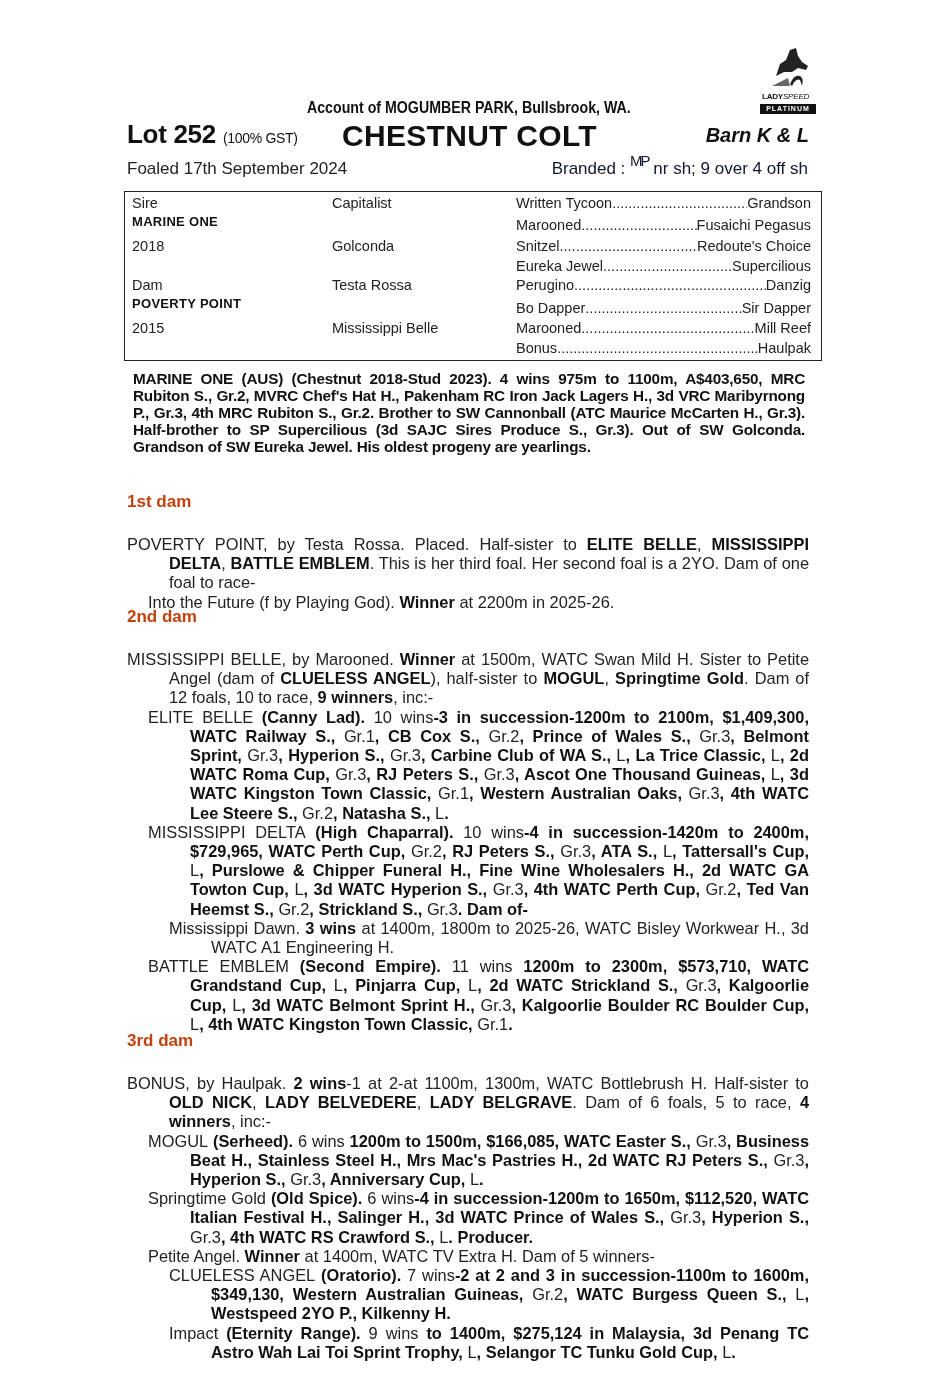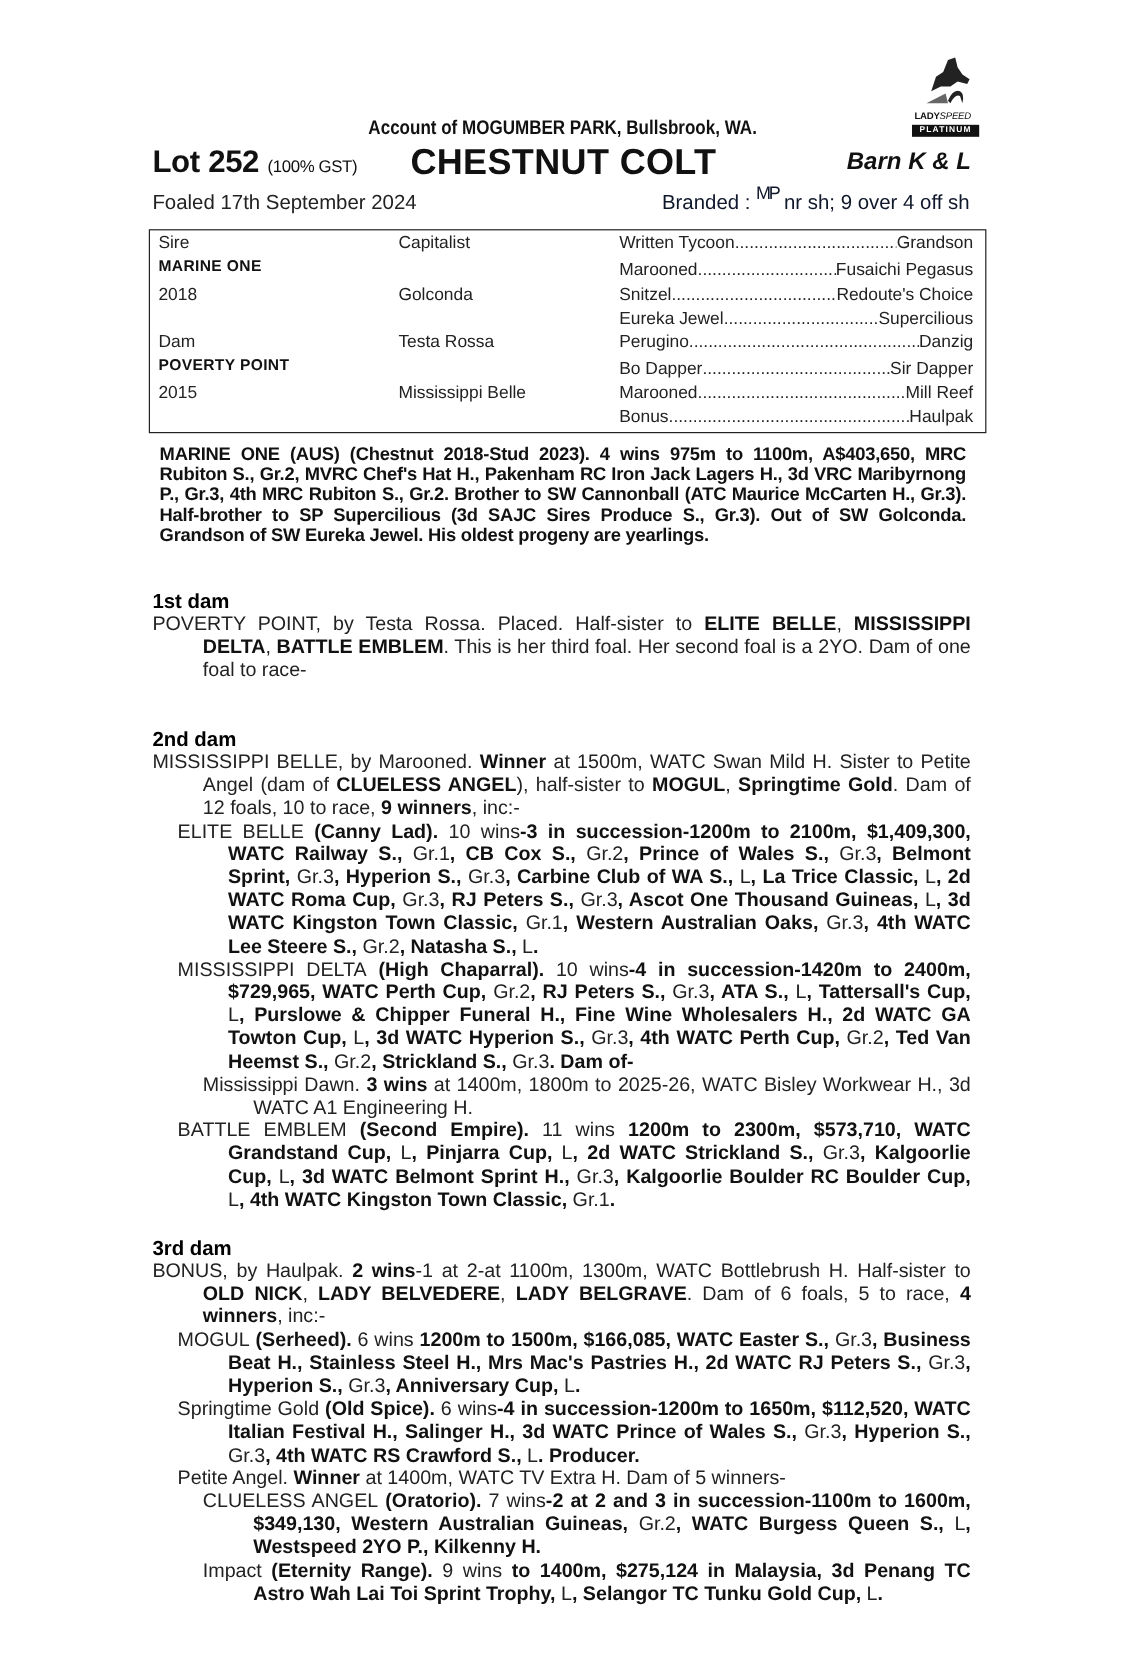--- a/index.html
+++ b/index.html
@@ -19,23 +19,23 @@
   .branded { position: absolute; right: 130px; top: 159px; font-size: 17px; color: #0f172a; }
   .brand-mark { font-size: 15px; position: relative; top: -8px; letter-spacing: -2px; }
   .ped { position: absolute; left: 124px; top: 191px; width: 696px; height: 168px; border: 1.5px solid #222; }
   .ped .cell { position: absolute; font-size: 14.5px; color: #222; white-space: nowrap; }
   .ped .big { font-size: 13px; font-weight: 900; color: #111; letter-spacing: 0.3px; }
   .ped .gg { position: absolute; left: 391px; width: 295px; display: flex; font-size: 14.5px; color: #222; white-space: nowrap; }
   .ped .gg .dots { flex: 1; overflow: hidden; }
   .ped .gg .dots::before { content: "........................................................................................................"; letter-spacing: 0px; }
   .sire-block { position: absolute; left: 133px; top: 370px; width: 672px; font-size: 15.3px; font-weight: 900; line-height: 17px; text-align: justify; letter-spacing: -0.2px; }
   .section { position: absolute; left: 127px; width: 682px; font-size: 16.4px; line-height: 19.2px; color: #222; }
-  .section h3 { margin: 0; font-size: 17px; font-weight: 900; color: #000000; line-height: 19px; }
+  .section h3 { margin: 0; font-size: 17px; font-weight: 900; color: #c2410c; line-height: 19px; }
   .p { text-align: justify; }
-  .l0 { padding-left: 42px; text-indent: -42px; }
+  .l0 { padding-left: 42px; text-indent: -42px; margin-top: 24px; }
   .l1 { padding-left: 63px; text-indent: -42px; }
   .l2 { padding-left: 84px; text-indent: -42px; }
   b, .b { font-weight: 900; color: #111; }
 </style>
 </head>
 <body>
 
 <div class="logo">
   <svg width="60" height="46" viewBox="0 0 60 46">
     <path d="M18 30 L22 18 L28 14 L32 4 L38 2 L40 10 L44 16 L50 20 L48 24 L40 22 L34 26 L26 26 Z" fill="#222"></path>
@@ -112,20 +112,21 @@
       <span class="dots"></span>
       <span>Haulpak</span>
     </div>
 </div>
 
 <div class="sire-block">MARINE ONE (AUS) (Chestnut 2018-Stud 2023). 4 wins 975m to 1100m, A$403,650, MRC Rubiton S., Gr.2, MVRC Chef's Hat H., Pakenham RC Iron Jack Lagers H., 3d VRC Maribyrnong P., Gr.3, 4th MRC Rubiton S., Gr.2. Brother to SW Cannonball (ATC Maurice McCarten H., Gr.3). Half-brother to SP Supercilious (3d SAJC Sires Produce S., Gr.3). Out of SW Golconda. Grandson of SW Eureka Jewel. His oldest progeny are yearlings.</div>
 
 <div class="section" style="top:492px">
   <h3>1st dam</h3>
   <div class="p l0"><span>POVERTY POINT, by Testa Rossa. Placed. Half-sister to </span><span class="b">ELITE BELLE</span><span>, </span><span class="b">MISSISSIPPI DELTA</span><span>, </span><span class="b">BATTLE EMBLEM</span><span>. This is her third foal. Her second foal is a 2YO. Dam of one foal to race-</span></div>
+  <div class="p l1"><span>Into the Future (f by Playing God). </span><span class="b">Winner</span><span> at 2200m in 2025-26.</span></div>
 </div>
 
 <div class="section" style="top:607px">
   <h3>2nd dam</h3>
   <div class="p l0"><span>MISSISSIPPI BELLE, by Marooned. </span><span class="b">Winner</span><span> at 1500m, WATC Swan Mild H. Sister to Petite Angel (dam of </span><span class="b">CLUELESS ANGEL</span><span>), half-sister to </span><span class="b">MOGUL</span><span>, </span><span class="b">Springtime Gold</span><span>. Dam of 12 foals, 10 to race, </span><span class="b">9 winners</span><span>, inc:-</span></div>
   <div class="p l1"><span>ELITE BELLE</span><span class="b"> (Canny Lad). </span><span>10 wins</span><span class="b">-3 in succession-1200m to 2100m, $1,409,300, WATC Railway S., </span><span>Gr.1</span><span class="b">, CB Cox S., </span><span>Gr.2</span><span class="b">, Prince of Wales S., </span><span>Gr.3</span><span class="b">, Belmont Sprint, </span><span>Gr.3</span><span class="b">, Hyperion S., </span><span>Gr.3</span><span class="b">, Carbine Club of WA S., </span><span>L</span><span class="b">, La Trice Classic, </span><span>L</span><span class="b">, 2d WATC Roma Cup, </span><span>Gr.3</span><span class="b">, RJ Peters S., </span><span>Gr.3</span><span class="b">, Ascot One Thousand Guineas, </span><span>L</span><span class="b">, 3d WATC Kingston Town Classic, </span><span>Gr.1</span><span class="b">, Western Australian Oaks, </span><span>Gr.3</span><span class="b">, 4th WATC Lee Steere S., </span><span>Gr.2</span><span class="b">, Natasha S., </span><span>L</span><span class="b">.</span></div>
   <div class="p l1"><span>MISSISSIPPI DELTA</span><span class="b"> (High Chaparral). </span><span>10 wins</span><span class="b">-4 in succession-1420m to 2400m, $729,965, WATC Perth Cup, </span><span>Gr.2</span><span class="b">, RJ Peters S., </span><span>Gr.3</span><span class="b">, ATA S., </span><span>L</span><span class="b">, Tattersall's Cup, </span><span>L</span><span class="b">, Purslowe &amp; Chipper Funeral H., Fine Wine Wholesalers H., 2d WATC GA Towton Cup, </span><span>L</span><span class="b">, 3d WATC Hyperion S., </span><span>Gr.3</span><span class="b">, 4th WATC Perth Cup, </span><span>Gr.2</span><span class="b">, Ted Van Heemst S., </span><span>Gr.2</span><span class="b">, Strickland S., </span><span>Gr.3</span><span class="b">. Dam of-</span></div>
   <div class="p l2"><span>Mississippi Dawn. </span><span class="b">3 wins</span><span> at 1400m, 1800m to 2025-26, WATC Bisley Workwear H., 3d WATC A1 Engineering H.</span></div>
   <div class="p l1"><span>BATTLE EMBLEM</span><span class="b"> (Second Empire). </span><span>11 wins</span><span class="b"> 1200m to 2300m, $573,710, WATC Grandstand Cup, </span><span>L</span><span class="b">, Pinjarra Cup, </span><span>L</span><span class="b">, 2d WATC Strickland S., </span><span>Gr.3</span><span class="b">, Kalgoorlie Cup, </span><span>L</span><span class="b">, 3d WATC Belmont Sprint H., </span><span>Gr.3</span><span class="b">, Kalgoorlie Boulder RC Boulder Cup, </span><span>L</span><span class="b">, 4th WATC Kingston Town Classic, </span><span>Gr.1</span><span class="b">.</span></div>
 </div>

